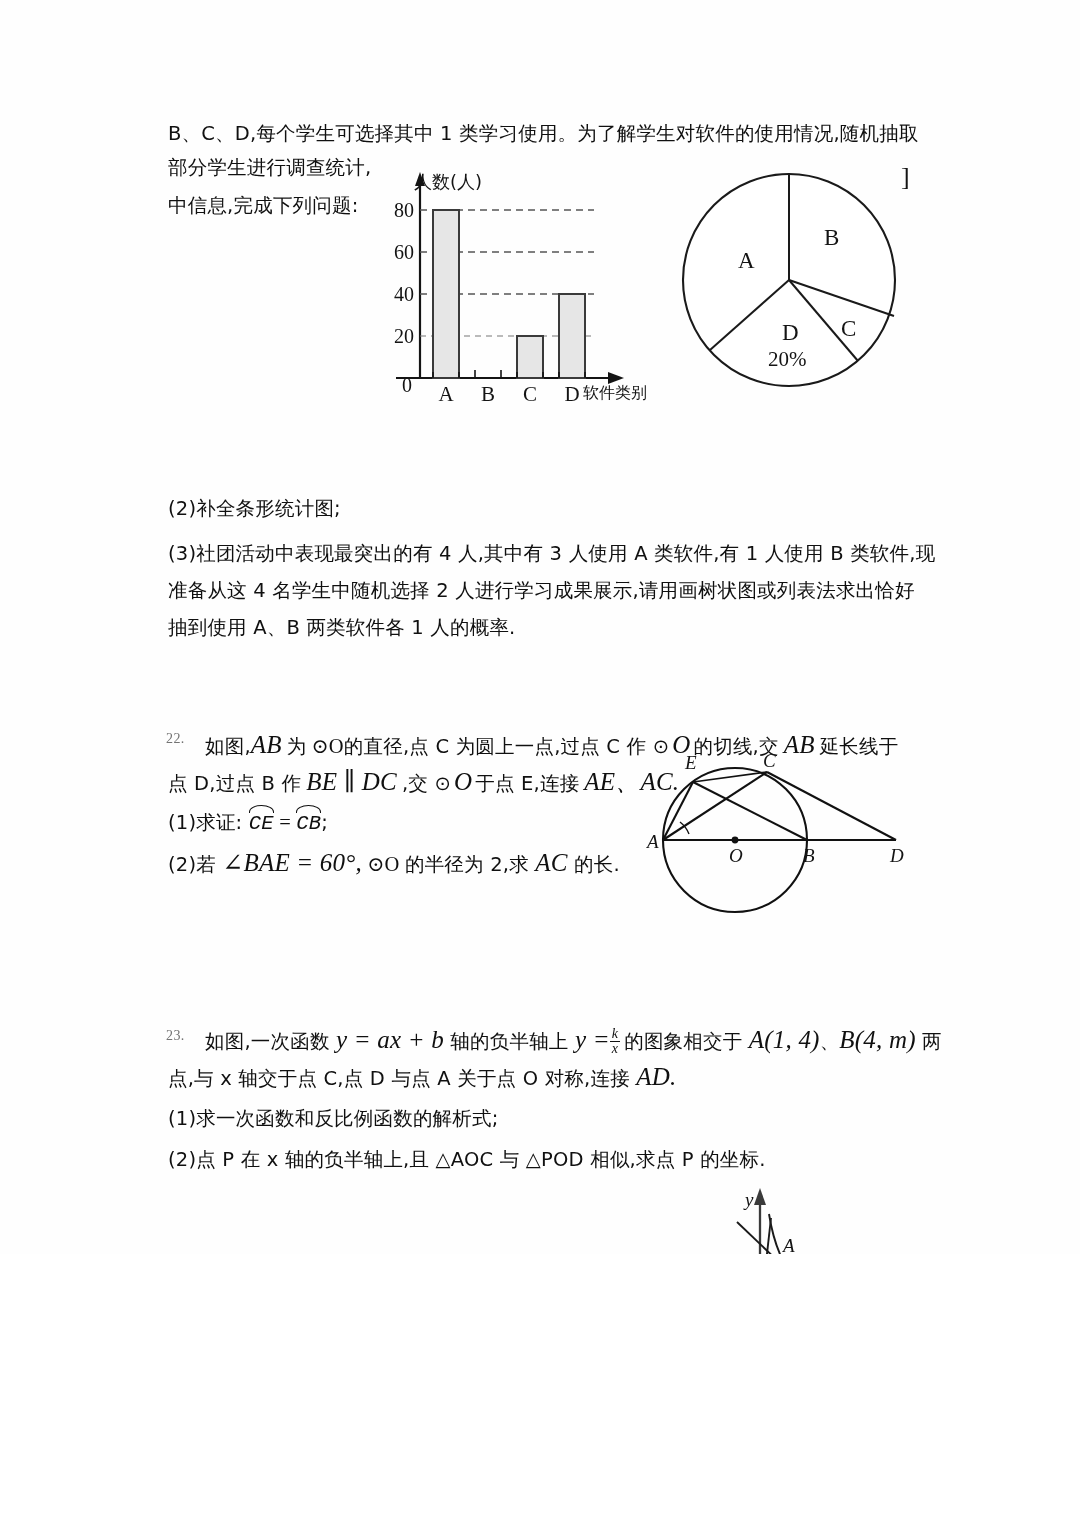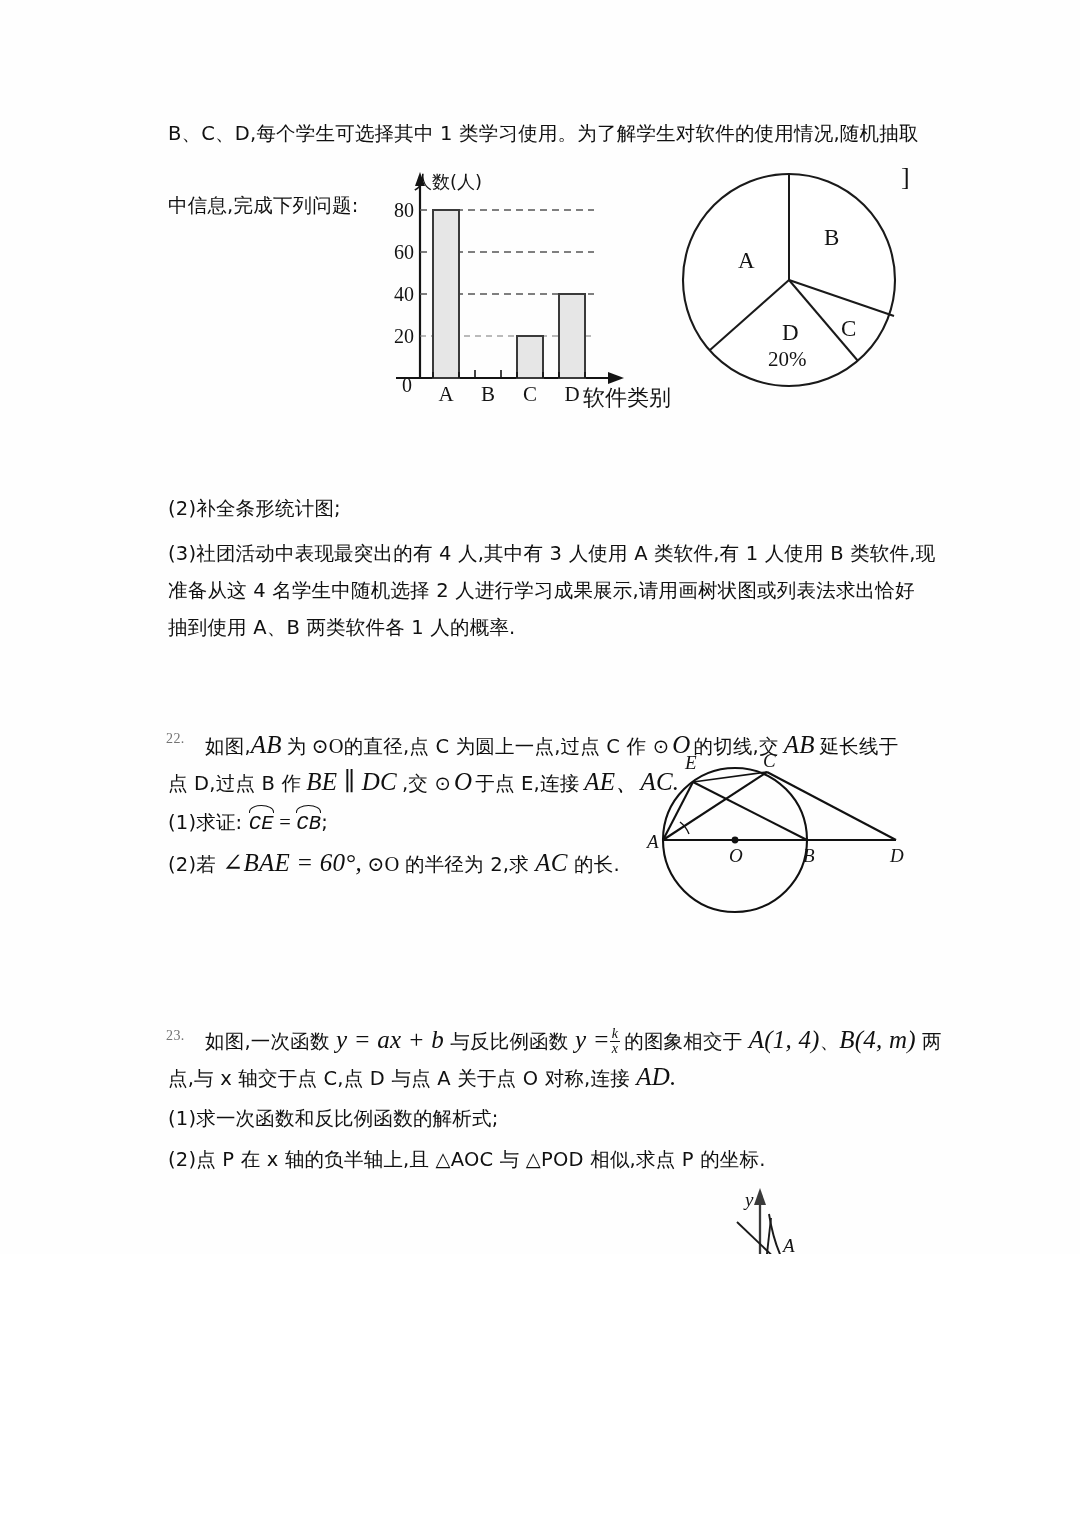--- a/index.html
+++ b/index.html
@@ -88,20 +88,21 @@
     fill: #141414;
   }
 </style>
 </head>
 <body>
 
 <div id="page">
 
   <div class="txt" style="left:168px; top:117px;">B、C、D,每个学生可选择其中 1 类学习使用。为了解学生对软件的使用情况,随机抽取</div>
 
+  <div class="txt" style="left:168px; top:151px;">部分学生进行调查统计,</div>
 
   <div class="txt" style="left:168px; top:189px;">中信息,完成下列问题:</div>
 
   <div class="endmark" style="left:901px; top:162px;">]</div>
 
   <div class="figwrap" style="left:378px; top:166px;">
     <svg width="300" height="240" viewBox="0 0 300 240">
 
       <line x1="42" y1="18" x2="42" y2="212" stroke="#141414" stroke-width="2.2"></line>
       <polygon points="42,6 37,20 47,20" fill="#141414"></polygon>
@@ -135,21 +136,21 @@
 
       <text x="68" y="235" text-anchor="middle" font-size="21">A</text>
       <text x="110" y="235" text-anchor="middle" font-size="21">B</text>
       <text x="152" y="235" text-anchor="middle" font-size="21">C</text>
       <text x="194" y="235" text-anchor="middle" font-size="21">D</text>
     </svg>
   </div>
 
   <div style="position:absolute; left:414px; top:170px; font-family:'DejaVu Sans','Liberation Sans',sans-serif; font-size:18px; color:#141414;">人数(人)</div>
 
-  <div style="position:absolute; left:583px; top:383px; font-family:'DejaVu Sans','Liberation Sans',sans-serif; font-size:22px; color:#141414;">软件类别</div>
+  <div style="position:absolute; left:583px; top:383px; font-family:'DejaVu Sans','Liberation Sans',sans-serif; font-size:16px; color:#141414;">软件类别</div>
 
   <div class="figwrap" style="left:676px; top:168px;">
     <svg width="235" height="232" viewBox="0 0 235 232">
       <circle cx="113" cy="112" r="106" fill="#ffffff" stroke="#1a1a1a" stroke-width="2.1"></circle>
 
       <line x1="113" y1="112" x2="113" y2="6" stroke="#1a1a1a" stroke-width="2"></line>
       <line x1="113" y1="112" x2="218" y2="148" stroke="#1a1a1a" stroke-width="2"></line>
       <line x1="113" y1="112" x2="182" y2="193" stroke="#1a1a1a" stroke-width="2"></line>
       <line x1="113" y1="112" x2="34" y2="182" stroke="#1a1a1a" stroke-width="2"></line>
 
@@ -212,21 +213,21 @@
       <text x="2" y="96" font-size="19" font-style="italic">A</text>
       <text x="84" y="110" font-size="19" font-style="italic">O</text>
       <text x="158" y="110" font-size="19" font-style="italic">B</text>
       <text x="245" y="110" font-size="19" font-style="italic">D</text>
     </svg>
   </div>
 
   <div class="qnum" style="left:166px; top:1028px;">23.</div>
 
   <div class="txt" style="left:205px; top:1023px;">
-    <span>如图,一次函数 </span><span class="mi">y = ax + b</span><span> 与反比例函数 </span><span class="mi">y =</span><span class="frac"><span class="num">k</span><span class="den">x</span></span><span style="padding-left:4px;">的图象相交于 </span><span class="mi">A(1, 4)</span><span>、</span><span class="mi">B(4, m)</span><span> 两</span>
+    <span>如图,一次函数 </span><span class="mi">y = ax + b</span><span> 轴的负半轴上 </span><span class="mi">y =</span><span class="frac"><span class="num">k</span><span class="den">x</span></span><span style="padding-left:4px;">的图象相交于 </span><span class="mi">A(1, 4)</span><span>、</span><span class="mi">B(4, m)</span><span> 两</span>
   </div>
 
   <div class="txt" style="left:168px; top:1060px;">
     <span>点,与 x 轴交于点 C,点 D 与点 A 关于点 O 对称,连接 </span><span class="mi">AD.</span>
   </div>
 
   <div class="txt" style="left:168px; top:1102px;">(1)求一次函数和反比例函数的解析式;</div>
 
   <div class="txt" style="left:168px; top:1143px;">(2)点 P 在 x 轴的负半轴上,且 △AOC 与 △POD 相似,求点 P 的坐标.</div>
 

